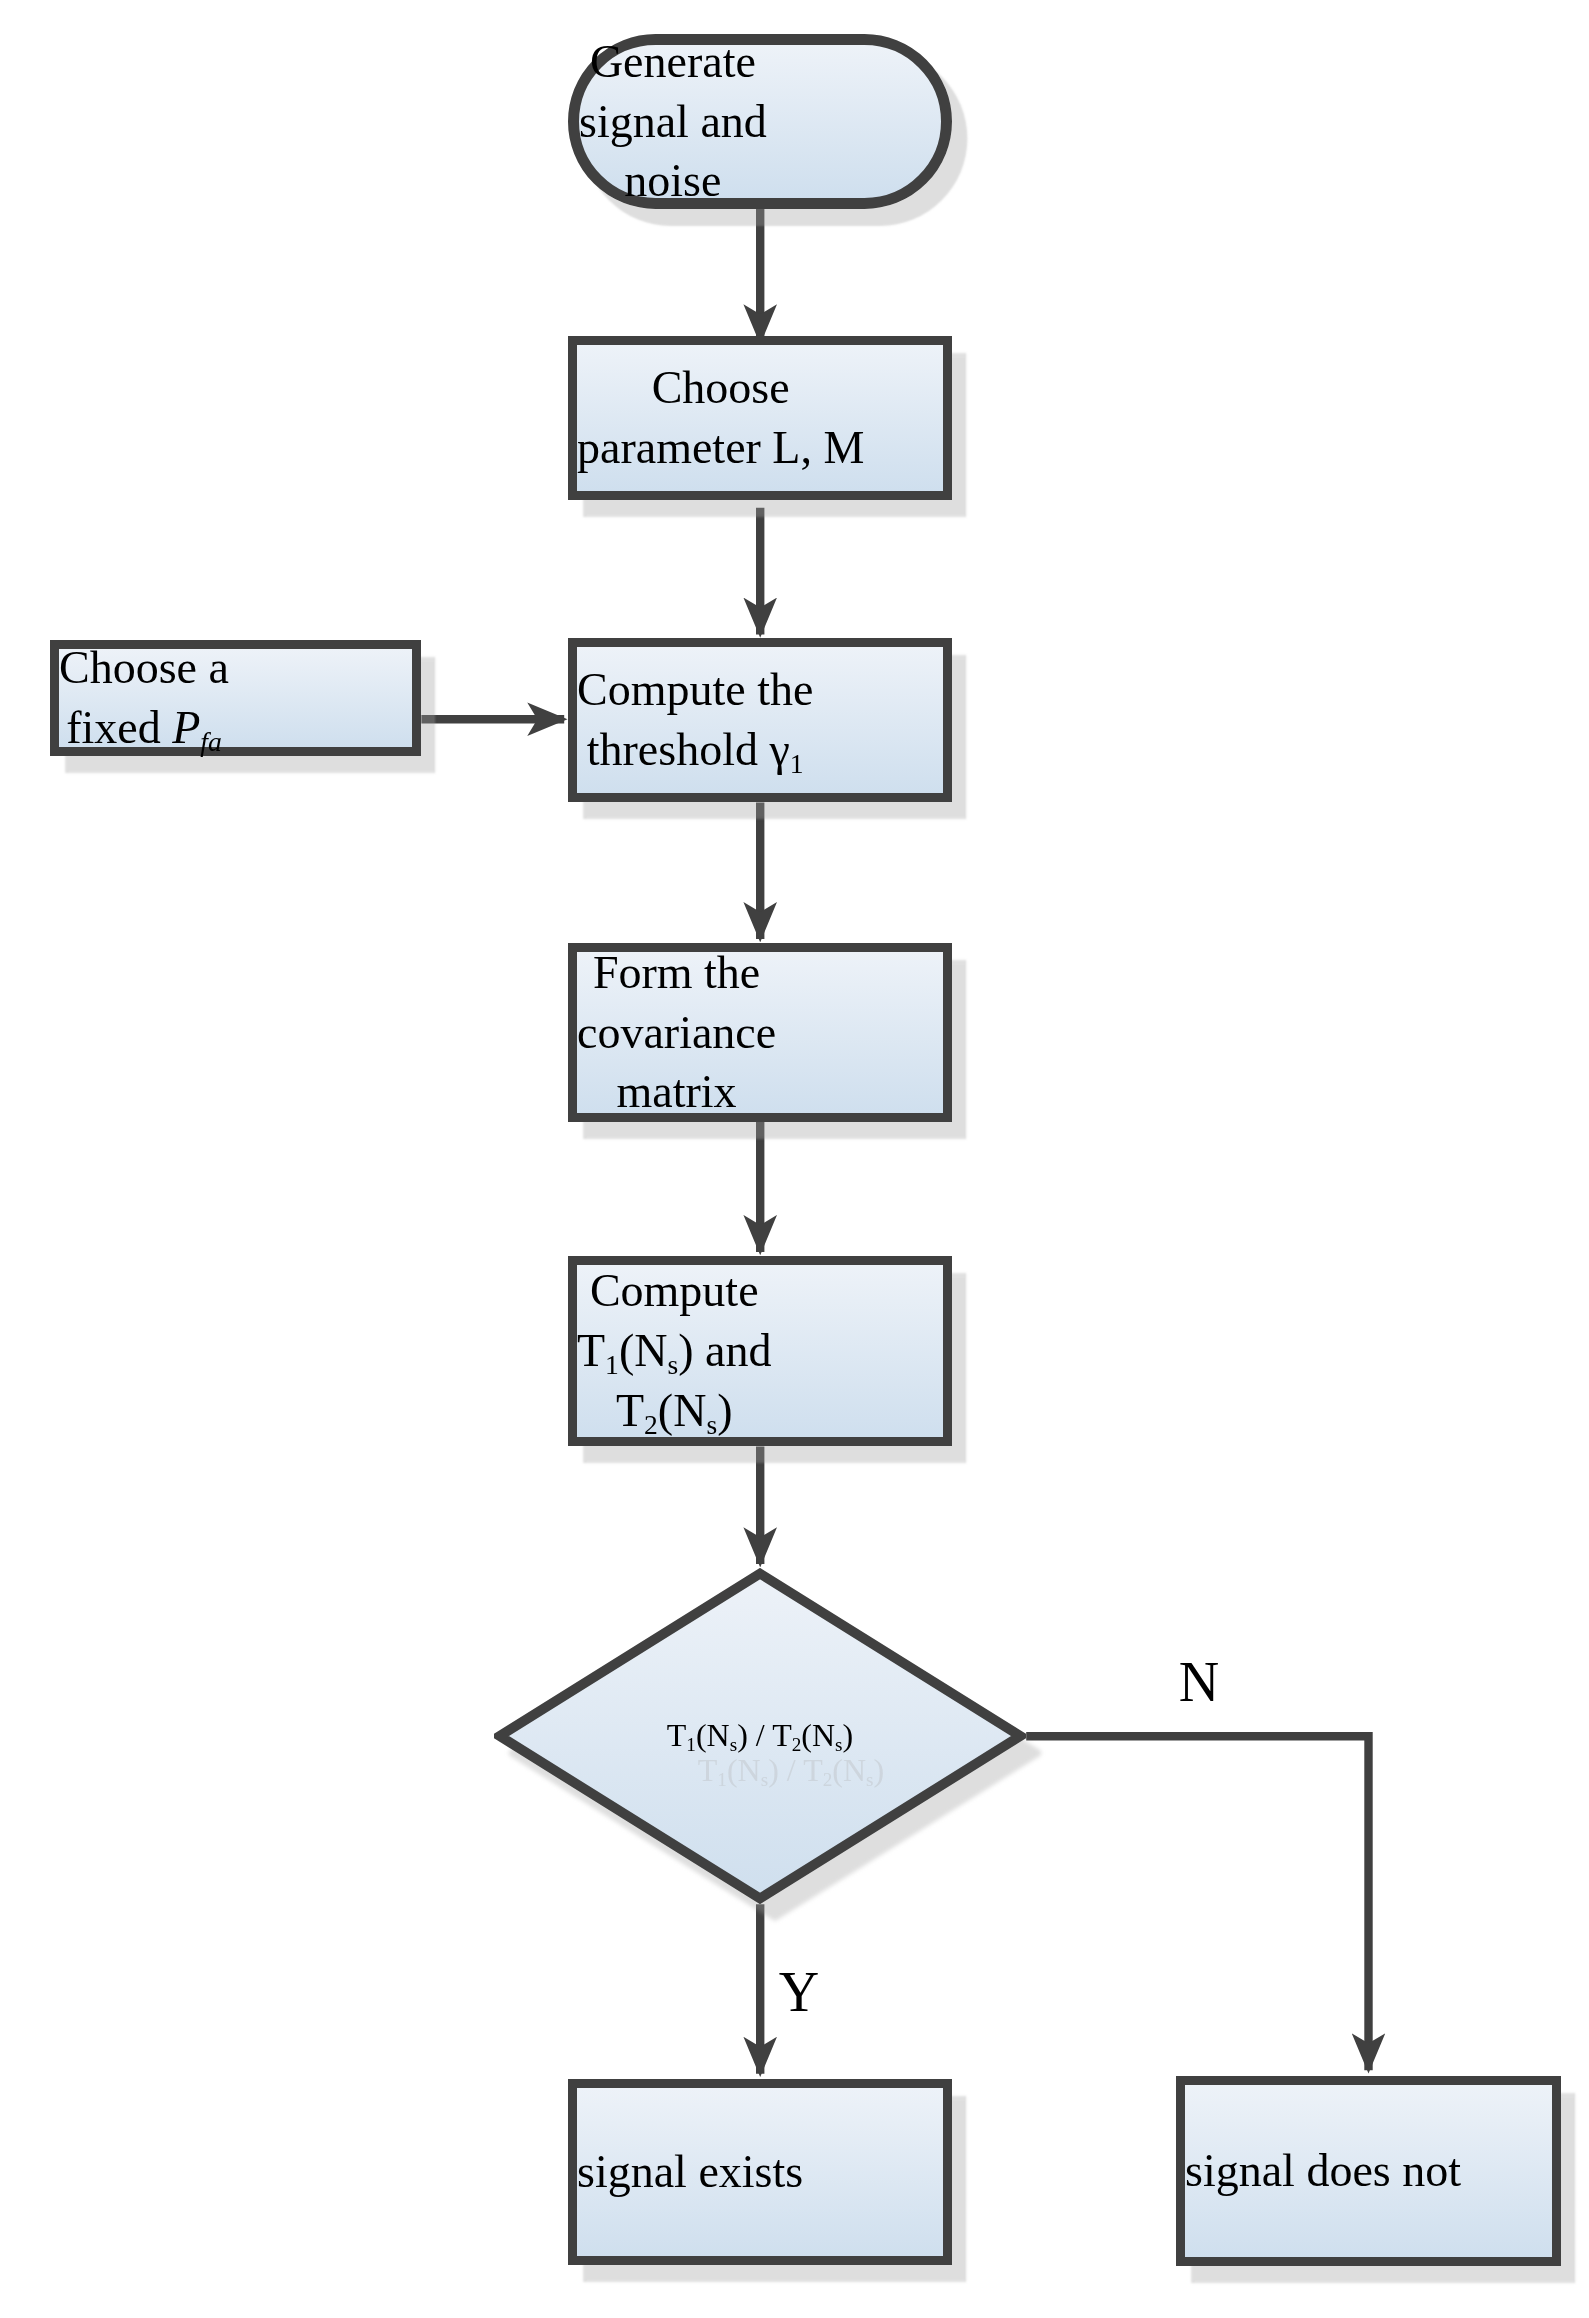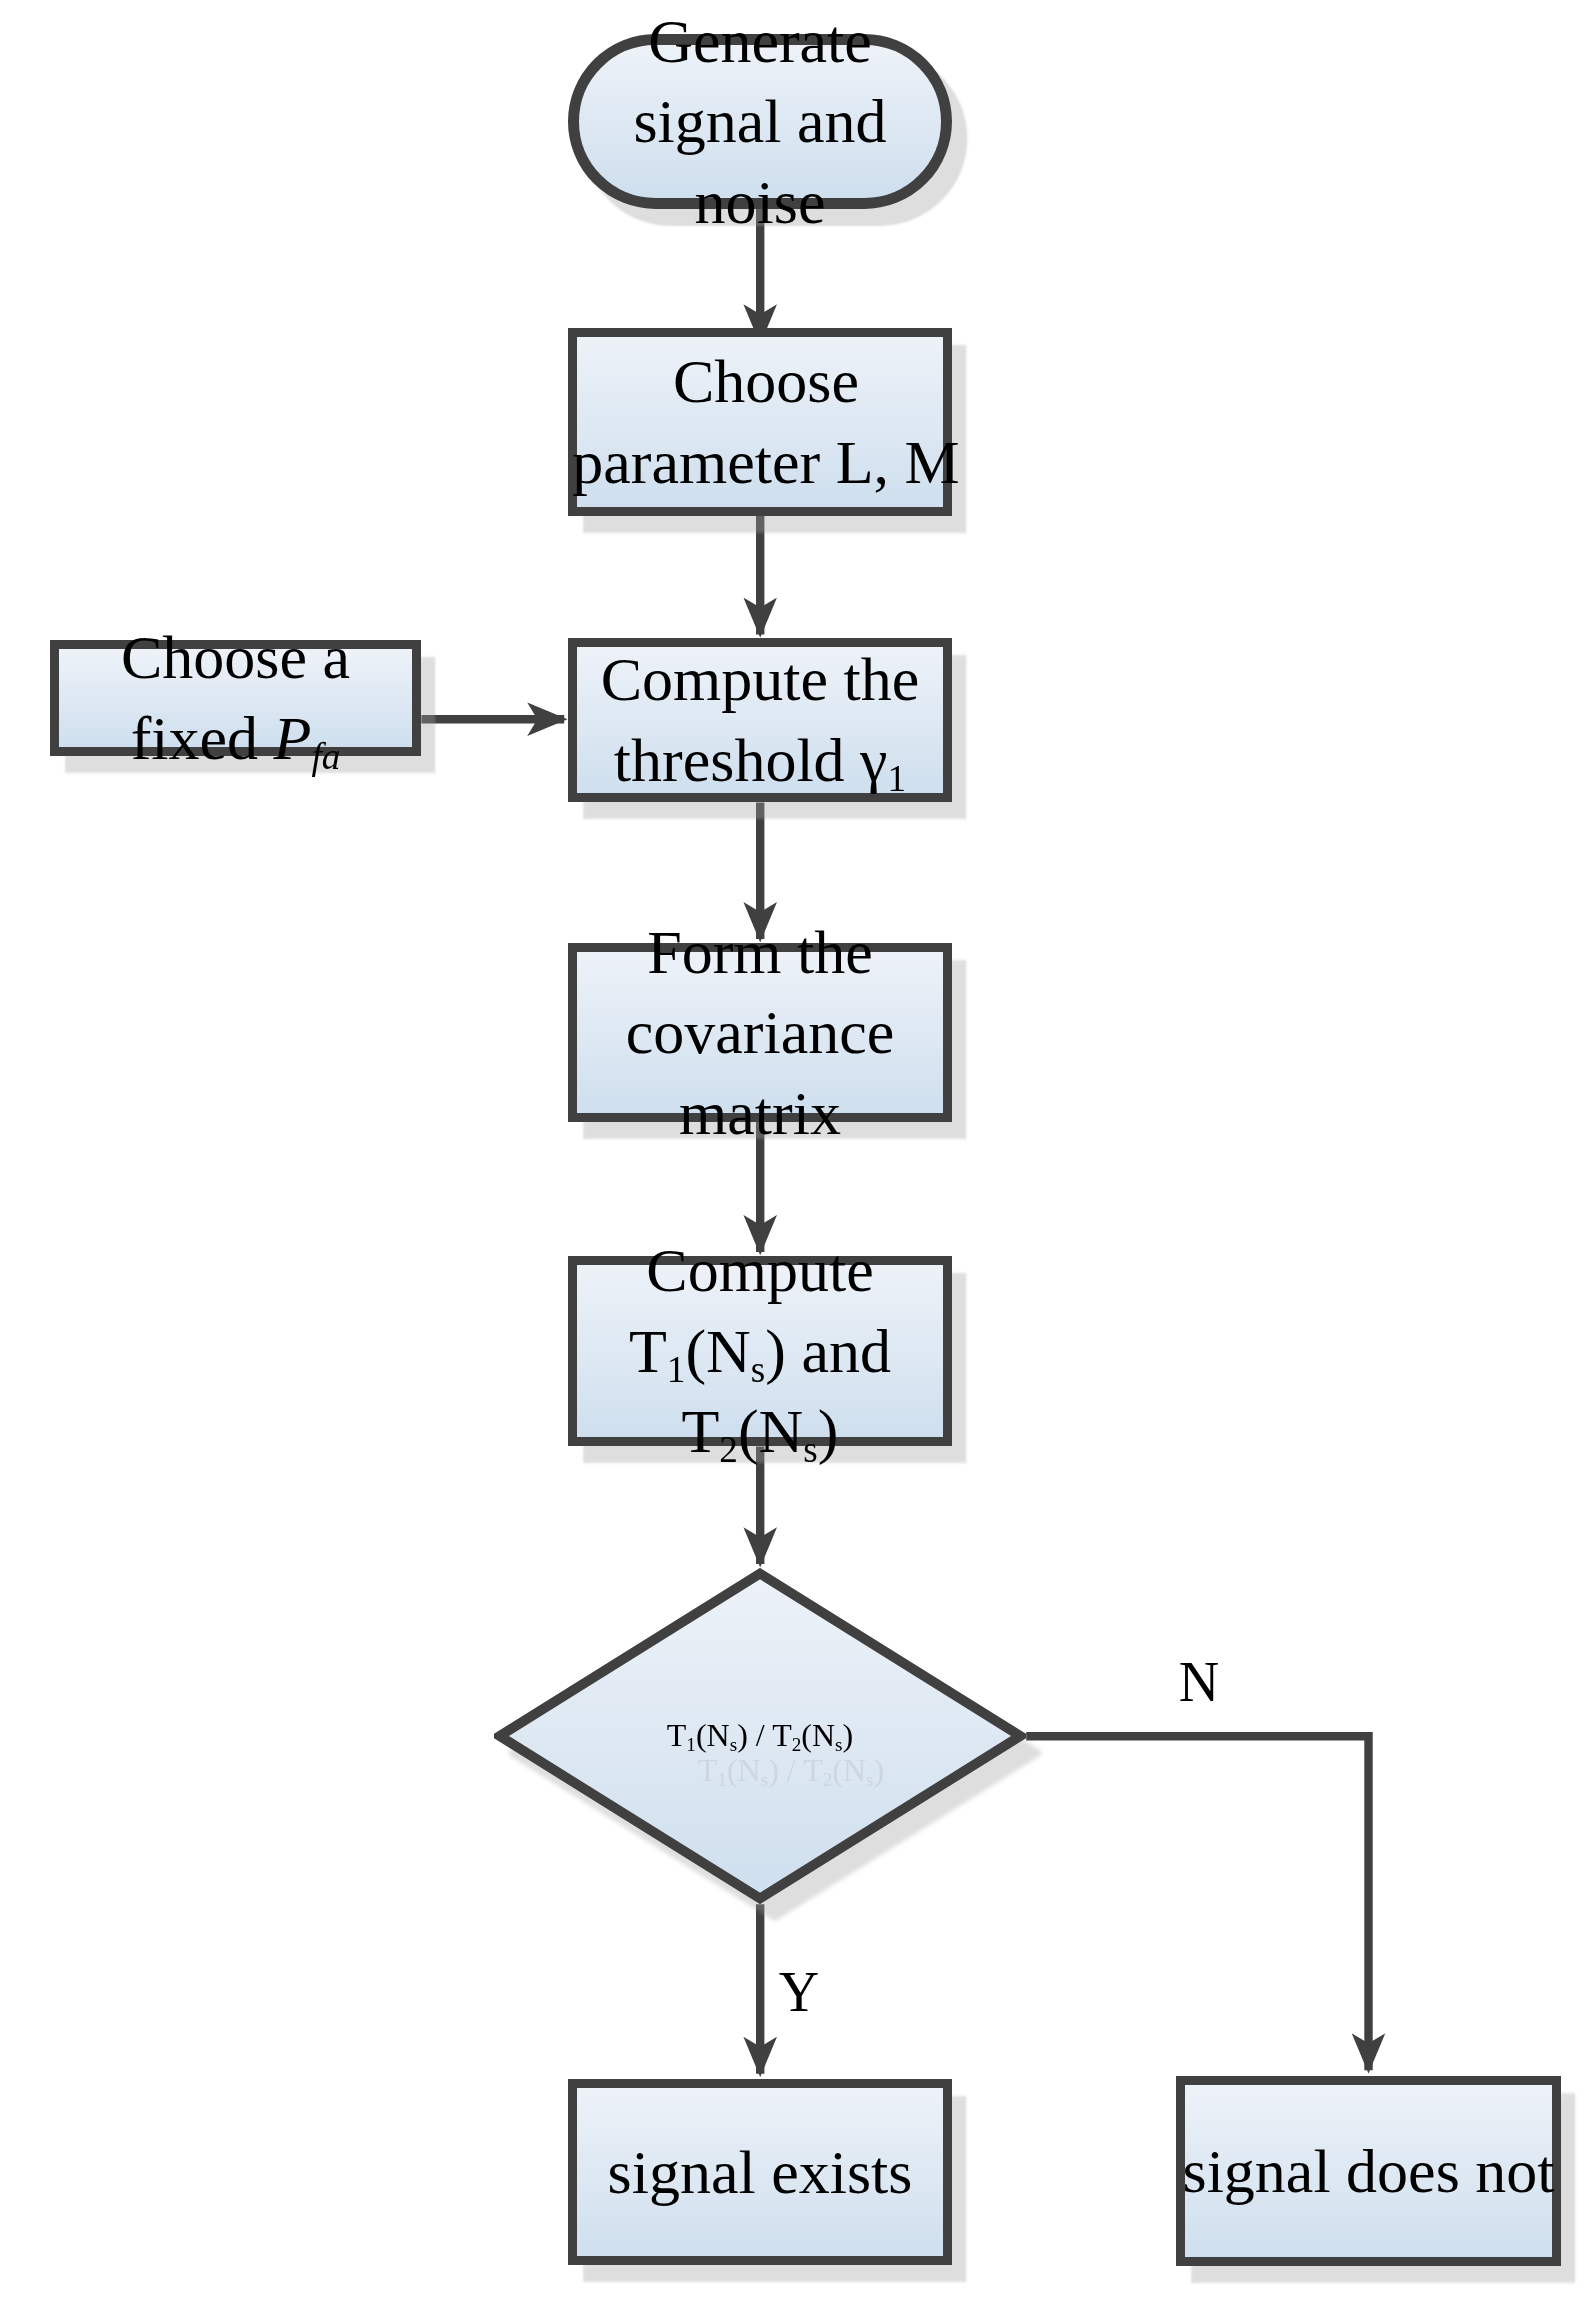--- a/index.html
+++ b/index.html
@@ -16,23 +16,23 @@
     font-family:"Liberation Serif","DejaVu Serif",serif;
     color:var(--text);
   }
   #canvas{position:absolute;left:0;top:0;width:1589px;height:2319px;}
   #connectors{position:absolute;left:0;top:0;width:100%;height:100%;}
   .node{
     position:absolute;
     background:linear-gradient(180deg,var(--fill-top) 0%,var(--fill-bottom) 100%);
     border:9.8px solid var(--line);
     box-shadow:15.4px 17px 2.1px var(--shadow);
-    display:flex;align-items:center;justify-content:center;
+    display:flex;align-items:center;
     text-align:center;
-    font-size:62px;line-height:1.3;
+    font-size:46px;line-height:1.3;
   }
   .terminator{border-radius:92px;border-width:11.2px;}
   .tline{white-space:nowrap;}
   sub{font-size:0.6em;line-height:0;vertical-align:-0.28em;}
   .it{font-style:italic;}
   .diamond-wrap{position:absolute;display:flex;align-items:center;justify-content:center;text-align:center;font-size:32px;line-height:1.35;}
   .diamond-svg{position:absolute;left:0;top:0;width:100%;height:100%;filter:drop-shadow(15.4px 17px 2.1px var(--shadow));}
   .diamond-label{position:relative;z-index:2;text-shadow:31px 35px 0 rgba(175,175,175,0.30);}
   .edge-label{position:absolute;transform:translate(-50%,-50%);font-size:56px;z-index:3;}
 </style>
@@ -58,21 +58,21 @@
   </svg>
 
   <div class="node terminator" style="left:568px;top:34px;width:384px;height:175px;">
     <div>
         <div class="tline"><span>Generate</span></div>
         <div class="tline"><span>signal and</span></div>
         <div class="tline"><span>noise</span></div>
       </div>
   </div>
 
-  <div class="node" style="left:568px;top:328px;width:384px;height:188px;padding-left:12px;">
+  <div class="node" style="left:568px;top:336px;width:384px;height:164px;">
     <div>
         <div class="tline"><span>Choose</span></div>
         <div class="tline"><span>parameter L, M</span></div>
       </div>
   </div>
 
   <div class="node" style="left:50px;top:640px;width:371px;height:116px;">
     <div>
         <div class="tline"><span>Choose a</span></div>
         <div class="tline"><span>fixed </span><span class="it">P</span><sub class="it">fa</sub></div>

